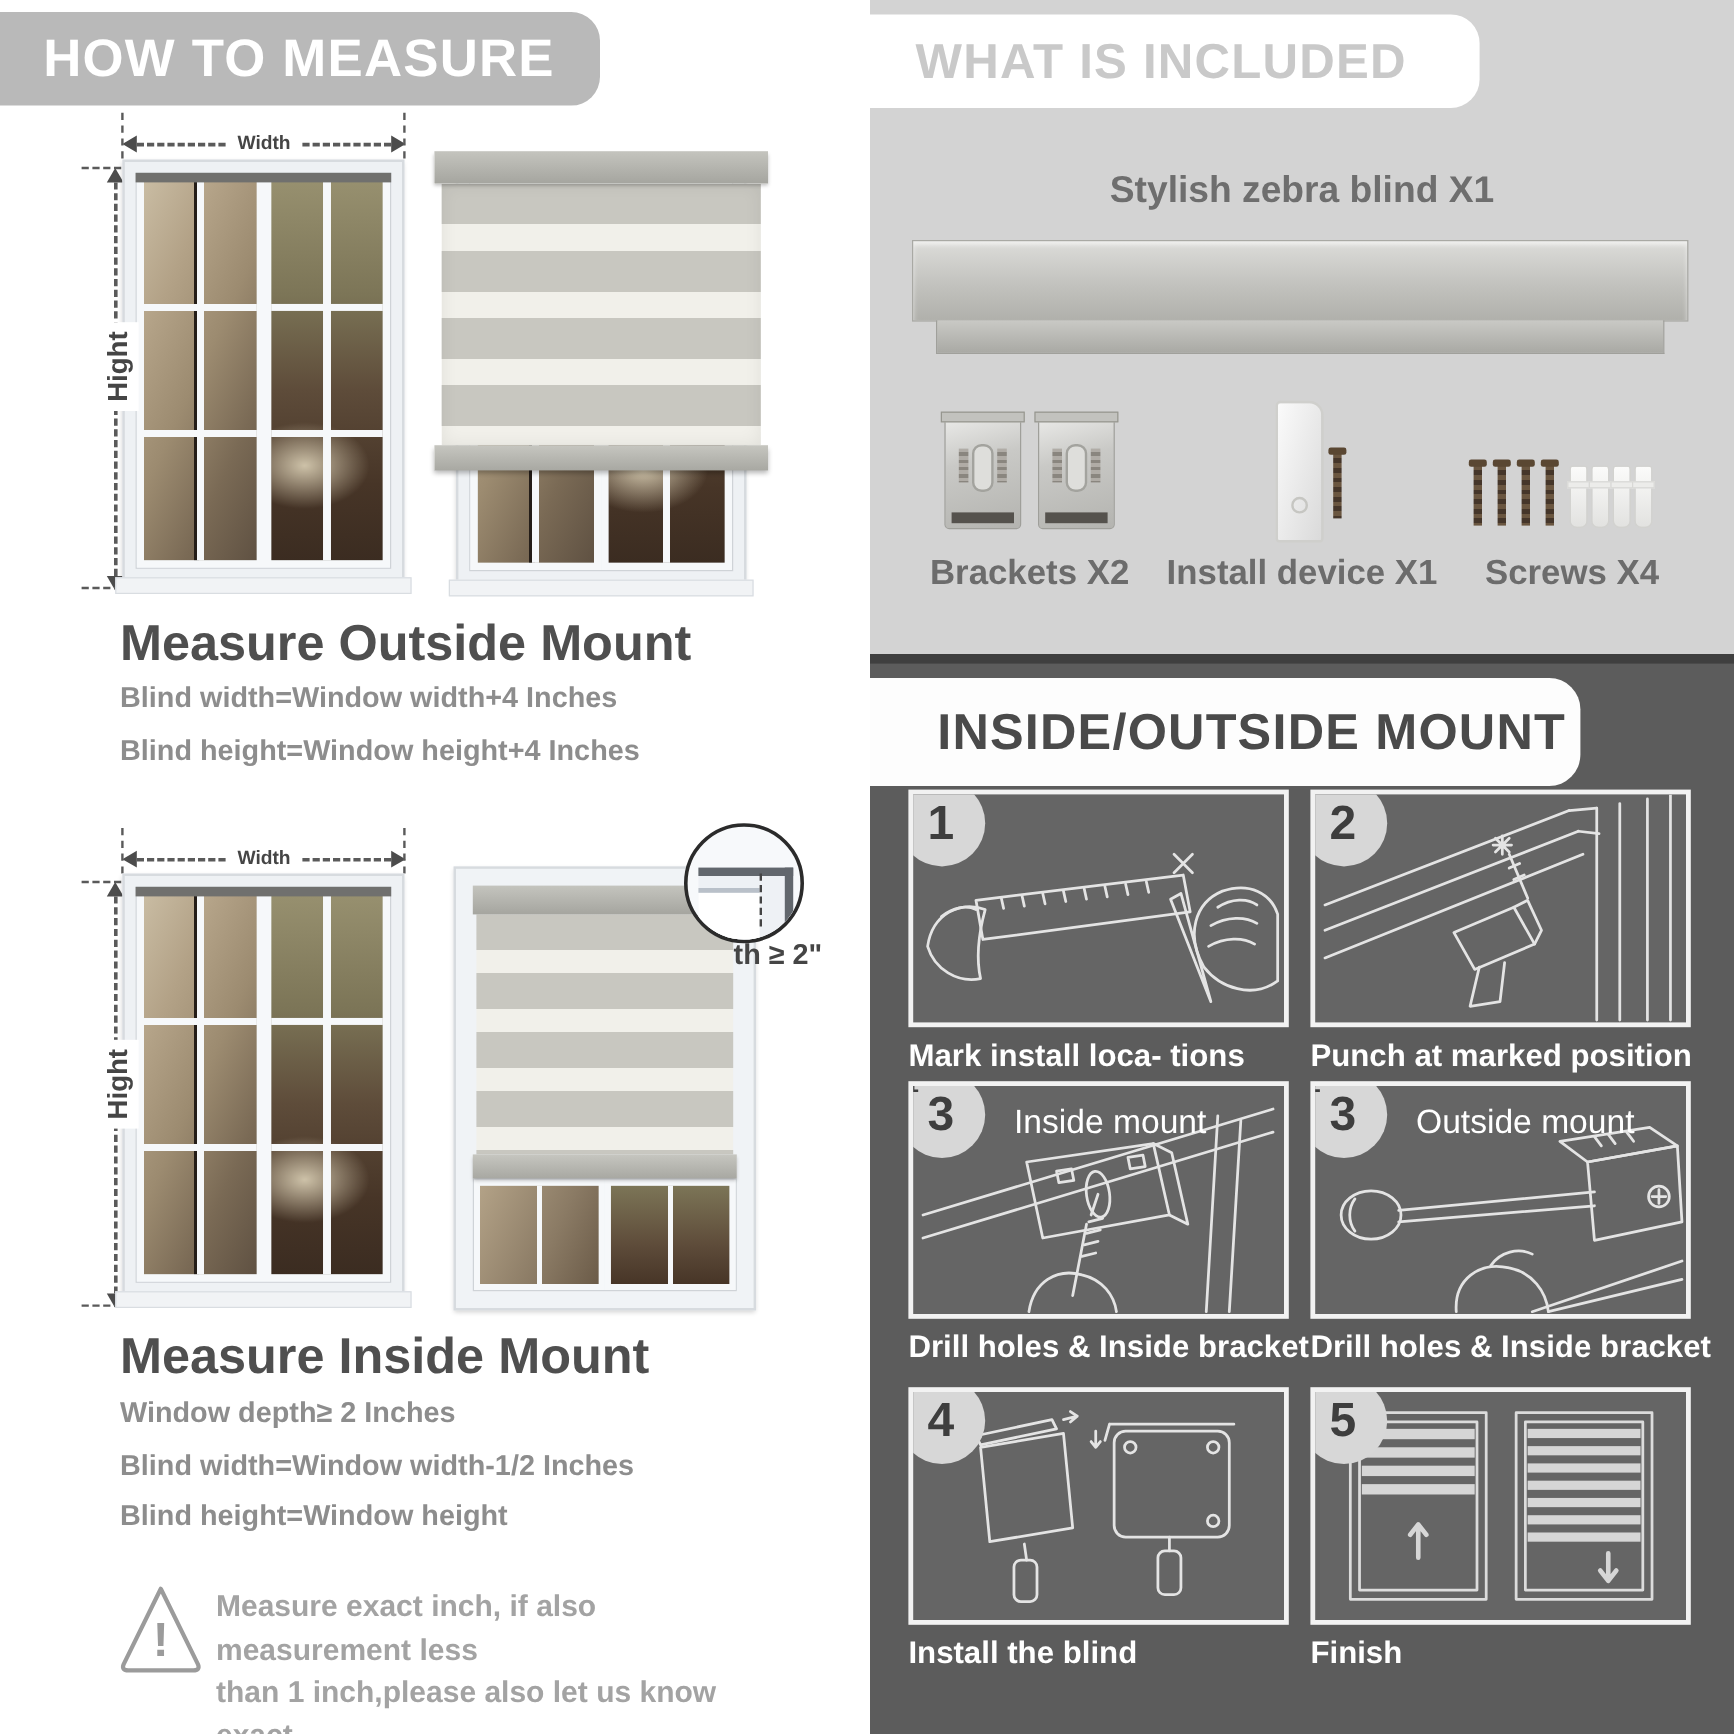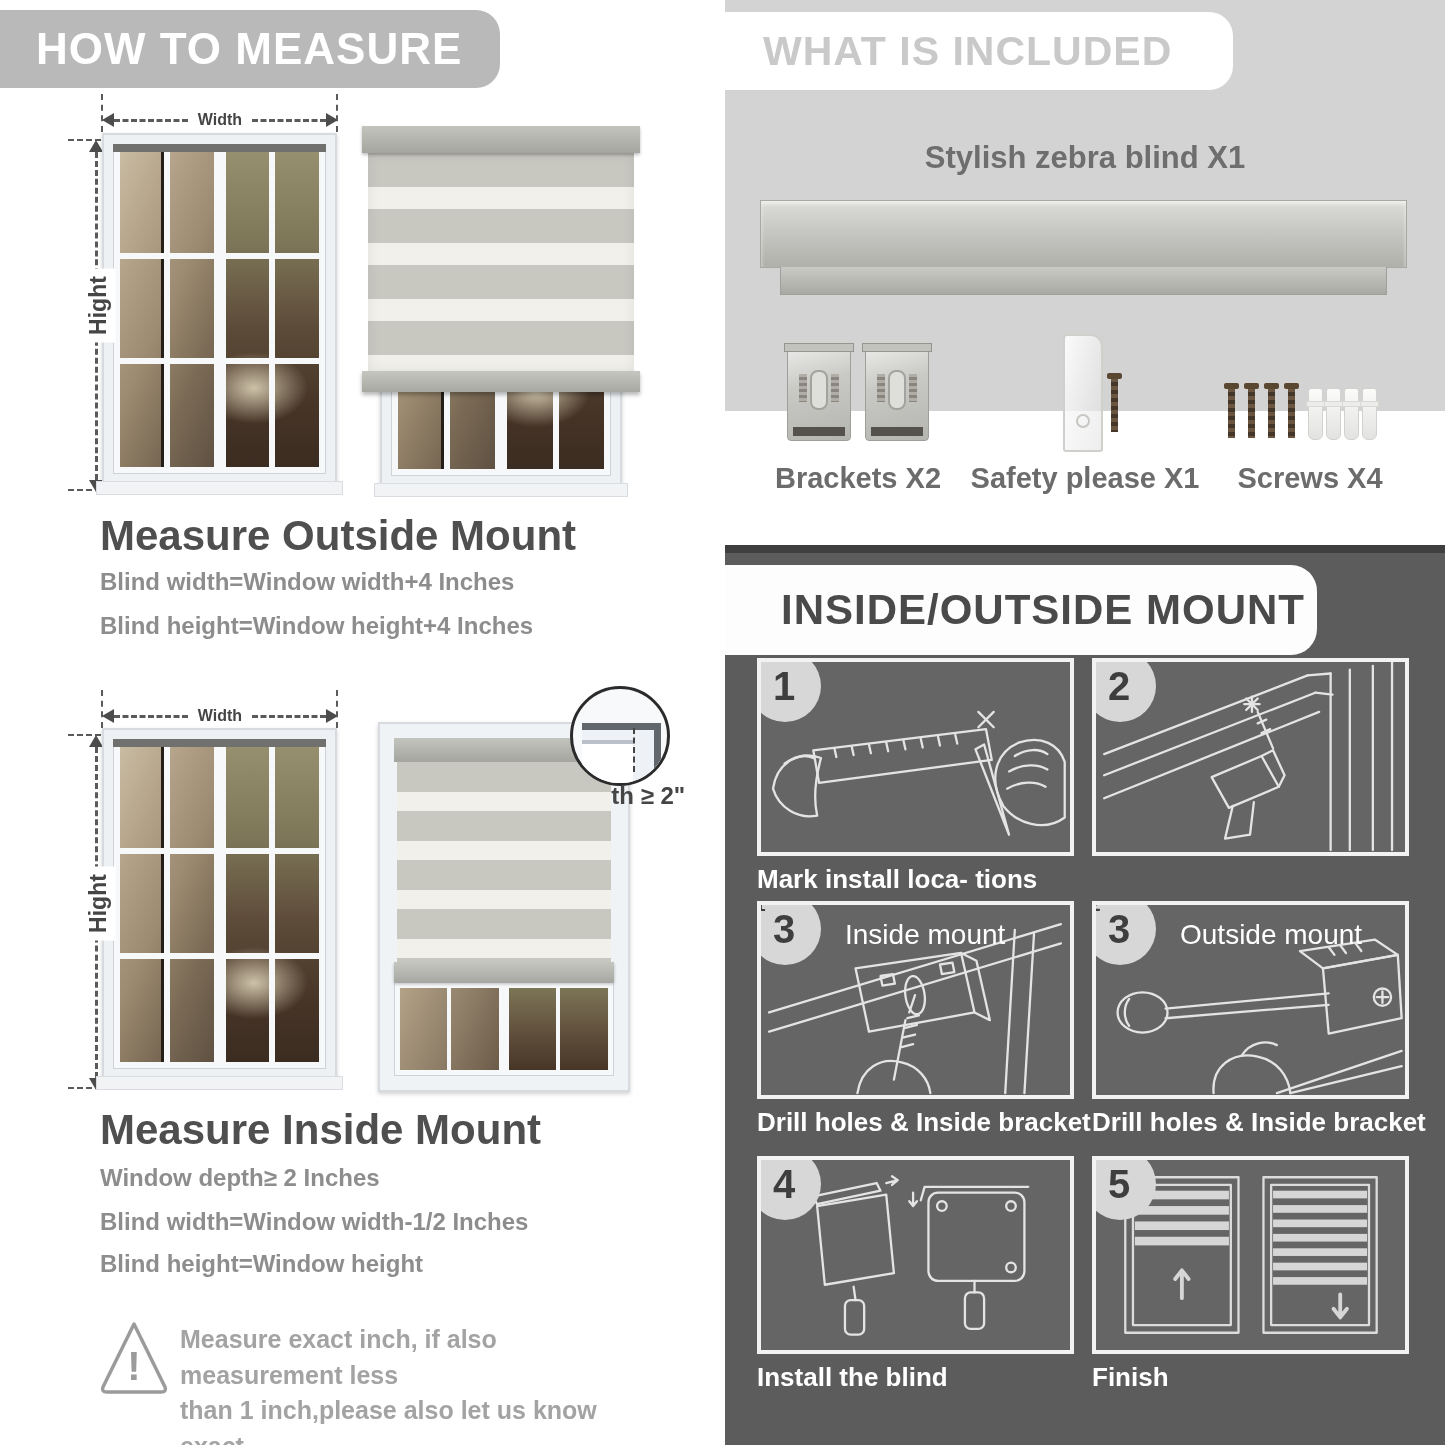--- a/index.html
+++ b/index.html
@@ -78,21 +78,21 @@
   .depth-lbl{position:absolute;left:566px;top:782px;width:150px;font-size:24px;font-weight:bold;color:#454545;}
 
   .m-heading{position:absolute;left:100px;font-size:42px;font-weight:bold;color:#4f4f4f;white-space:nowrap;}
   .m-line{position:absolute;left:100px;font-size:24px;font-weight:bold;color:#8d8d8d;white-space:nowrap;}
 
   .warn-icon{position:absolute;left:96px;top:1316px;}
   .warn-text{position:absolute;left:180px;top:1322px;width:480px;font-size:25px;font-weight:bold;
              color:#a3a3a3;line-height:1.42;}
 
   
-  .right-top{position:absolute;left:725px;top:0;width:720px;height:411px;background:#d3d3d3;}
+  .right-top{position:absolute;left:725px;top:0;width:720px;height:545px;background:#d3d3d3;}
   .hdr-included{position:absolute;left:0;top:12px;width:508px;height:78px;background:#ffffff;
                 border-radius:0 24px 24px 0;color:#c9c9c9;font-weight:bold;font-size:41px;
                 line-height:78px;padding-left:38px;box-sizing:border-box;letter-spacing:1px;}
   .product-lbl{position:absolute;left:0;top:140px;width:100%;text-align:center;
                font-size:31px;font-weight:bold;color:#6e6e6e;}
   .headrail{position:absolute;left:35px;top:200px;width:645px;height:66px;
             background:linear-gradient(180deg,#dcdcd9,#c2c2be 55%,#b0b0ab);
             border:1px solid #a9a9a4;box-shadow:inset 0 3px 4px rgba(255,255,255,.6);}
   .headrail2{position:absolute;left:55px;top:267px;width:605px;height:27px;
              background:linear-gradient(180deg,#c9c9c5,#a9a9a4);border:1px solid #a0a09b;border-top:none;}
@@ -295,21 +295,21 @@
     <div class="screw" style="left:503px;top:388px;"></div>
     <div class="screw" style="left:523px;top:388px;"></div>
     <div class="screw" style="left:543px;top:388px;"></div>
     <div class="screw" style="left:563px;top:388px;"></div>
     <div class="anchor" style="left:583px;top:388px;"></div>
     <div class="anchor" style="left:601px;top:388px;"></div>
     <div class="anchor" style="left:619px;top:388px;"></div>
     <div class="anchor" style="left:637px;top:388px;"></div>
 
     <div class="item-lbl" style="left:133px;">Brackets X2</div>
-    <div class="item-lbl" style="left:360px;">Safety please X1</div>
+    <div class="item-lbl" style="left:360px;">Install device X1</div>
     <div class="item-lbl" style="left:585px;">Screws X4</div>
   </div>
 
   <div class="dark">
     <div class="hdr-mount">INSIDE/OUTSIDE MOUNT</div>
 
     <div class="step" style="left:32px;top:105px;">
       <svg class="step-art" viewBox="0 0 317 198">
         <g stroke="#e4e4e4" stroke-width="2.4" fill="none" stroke-linecap="round" stroke-linejoin="round">
           <path d="M10 132 C14 104 38 92 60 100 C54 122 52 142 56 160 C36 164 16 152 10 132 Z"></path>
@@ -339,20 +339,21 @@
           <path d="M170 98 L182 92 L194 118 L188 130"></path>
           <path d="M182 90 L166 52"></path>
           <path d="M170 74 l9 -4 M166 64 l9 -4"></path>
           <path d="M152 44 h16 M160 36 v16 M154 38 l12 12 M166 38 l-12 12"></path>
         </g>
       </svg>
       <div class="badge">
         <span class="badge-num">2</span><span class="badge-sub"></span>
       </div>
     </div>
+    <div class="caption" style="left:367px;top:311px;">Punch at  marked position</div>
 
     <div class="step" style="left:32px;top:348px;">
       <svg class="step-art" viewBox="0 0 317 198">
         <g stroke="#e4e4e4" stroke-width="2.4" fill="none" stroke-linecap="round" stroke-linejoin="round">
           <path d="M6 112 L310 20 M6 132 L310 40"></path>
           <path d="M262 26 L252 196 M282 30 L272 196"></path>
           <path d="M96 66 L206 50 L220 112 L110 132 Z"></path>
           <path d="M206 50 L222 58 L236 120 L220 112"></path>
           <ellipse cx="158" cy="94" rx="10" ry="20" transform="rotate(-8 158 94)"></ellipse>
           <path d="M122 74 l13 -2 l2 10 l-13 2 Z M184 62 l13 -2 l2 10 l-13 2 Z"></path>

